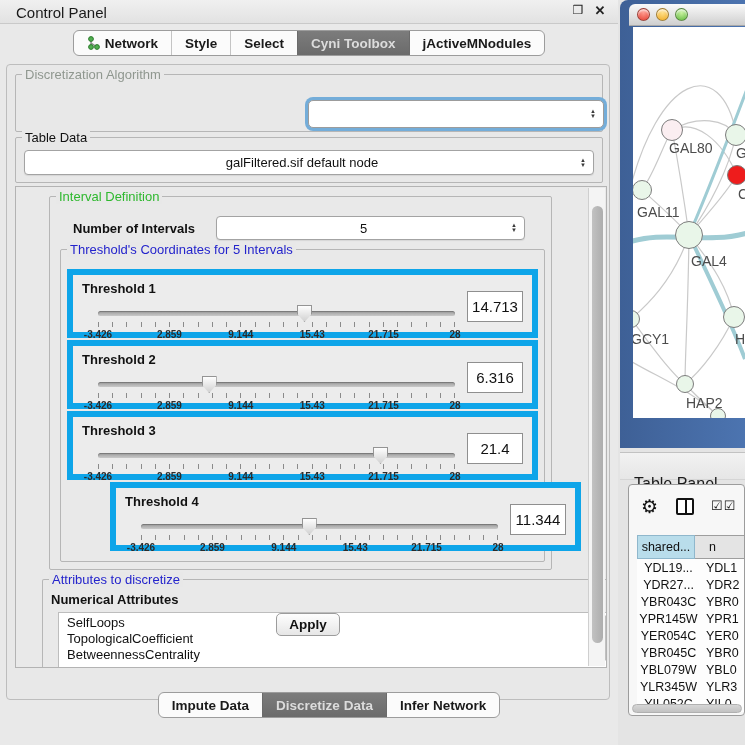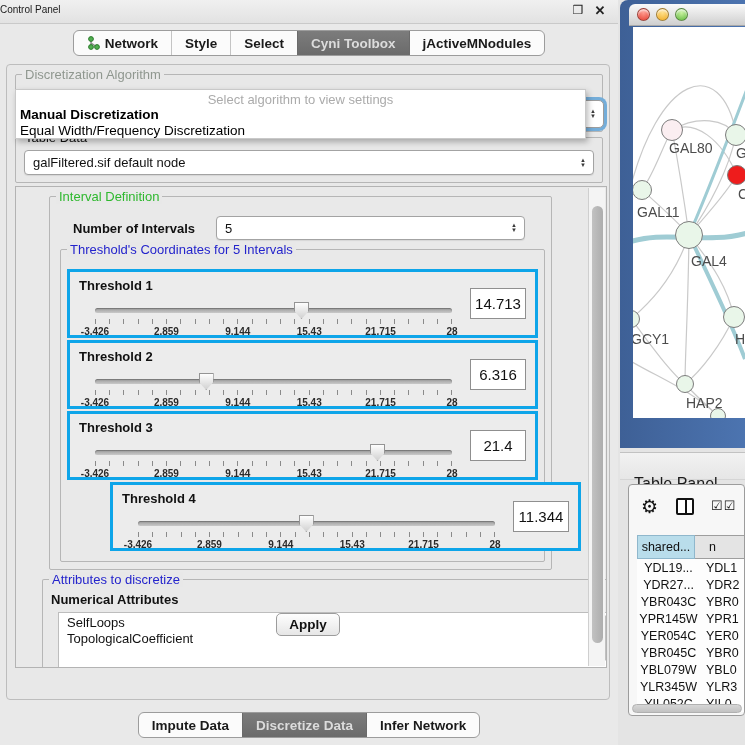--- a/index.html
+++ b/index.html
@@ -4,53 +4,53 @@
 <style>
   * { box-sizing: border-box; margin: 0; padding: 0; }
   html,body { width:745px; height:745px; overflow:hidden;
     font-family:"Liberation Sans", sans-serif; background:#e4e4e4; }
 
   
   #control-panel { position:absolute; left:0; top:0; width:618px; height:745px;
     background:#e9e9e9; }
   #cp-titlebar { position:absolute; left:0; top:0; width:100%; height:24px;
     background:linear-gradient(#f0f0f0,#e2e2e2); border-bottom:1px solid #c9c9c9; }
-  #cp-title { position:absolute; left:0; top:4px; font-size:10px; color:#1a1a1a; }
+  #cp-title { position:absolute; left:16px; top:4px; font-size:15px; color:#1a1a1a; }
   .win-btn { position:absolute; top:3px; font-size:13px; color:#222; width:16px; text-align:center; cursor:default; }
   #float-btn { right:32px; font-size:12px; }
   #close-btn { right:10px; font-weight:bold; }
 
   
   .tabbar { position:absolute; left:0; width:618px; display:flex; justify-content:center; }
   .tabstrip { display:flex; align-items:stretch; background:#fbfbfb;
     border:1px solid #9c9c9c; border-radius:6px; overflow:hidden; height:26px; }
   .tab { display:flex; align-items:center; gap:5px; padding:0 13px; font-size:13.5px;
     font-weight:bold; color:#1a1a1a; border-left:1px solid #c4c4c4; cursor:default; white-space:nowrap; }
   .tab:first-child { border-left:none;text-align:center; }
   .tab.selected { background:linear-gradient(#7c7c7c,#6b6b6b); color:#dcdcdc; border-left-color:#6b6b6b; }
   .tab.selected + .tab { border-left-color:#6b6b6b; }
   #top-tabbar { top:30px; }
-  #bottom-tabbar { top:712px; }
+  #bottom-tabbar { top:692px;margin-left:20px; }
 
   
   #cp-main { position:absolute; left:6px; top:64px; width:604px; height:636px;
     background:#e8e8e8; border:1px solid #bdbdbd; border-radius:4px; }
 
   .groupbox { position:absolute; border:1px solid #b6b6b6; border-radius:2px; }
   .group-title { position:absolute; top:-8px; left:6px; background:#e8e8e8;
     padding:0 3px; font-size:13px; white-space:nowrap; }
   .t-green { color:#2eb82e; }
   .t-blue  { color:#2424cc; }
   .t-gray  { color:#8f978f; }
   .t-black { color:#111; }
 
   
   .combo { position:absolute; background:#fff; border:1px solid #a3a3a3;
     border-radius:4px; font-size:13px; color:#111; display:flex; align-items:center;
-    padding:0 22px 0 8px; box-shadow:0 1px 1px rgba(0,0,0,.08); }
+    padding:0 22px 0 8px; box-shadow:0 1px 1px rgba(0,0,0,.08);justify-content:center; }
   .spinner { position:absolute; right:7px; top:50%; transform:translateY(-50%);
     display:flex; flex-direction:column; font-size:6px; line-height:5px; color:#3a3a3a; }
 
   
   #alg-group { left:8px; top:9px; width:588px; height:58px; }
   #alg-combo-ring { position:absolute; left:292px; top:25px; width:296px; height:28px;
     border-radius:5px; background:#fff; border:1px solid #9c9c9c;
     box-shadow:0 0 0 3px #74add9; }
   #alg-popup { position:absolute; left:8px; top:24px; width:571px; height:50px;
     background:#fff; border:1px solid #c9c9c9; box-shadow:2px 3px 6px rgba(0,0,0,.28);
@@ -70,21 +70,21 @@
   #v-thumb { position:absolute; left:3px; top:18px; width:11px; height:437px;
     background:linear-gradient(90deg,#c2c2c2,#adadad); border-radius:7px; }
 
   #interval-group { left:33px; top:9px; width:503px; height:374px; }
   #noi-label { position:absolute; left:23px; top:24px; font-size:13px; font-weight:bold; color:#111; }
   #noi-combo { left:166px; top:19px; width:309px; height:24px; }
 
   #thresholds-group { left:10px; top:52px; width:485px; height:313px; }
 
   .threshold-panel { position:absolute; left:6px; width:471px; height:69px;
-    background:#ececec; border:3px solid #0ea5e9;text-align:right; }
+    background:#ececec; border:6px solid #0ea5e9;text-align:right; }
   .threshold-label { position:absolute; left:9px; top:6px; font-size:13px; font-weight:bold; color:#111; }
   .slider-zone { position:absolute; left:25px; width:357px; top:28px; height:38px; }
   .slider-track { position:absolute; left:0; right:0; top:8px; height:5px; border-radius:3px;
     background:linear-gradient(#9a9a9a,#c9c9c9); box-shadow:inset 0 1px 1px rgba(0,0,0,.25); }
   .slider-handle { position:absolute; top:2px; width:15px; height:17px; margin-left:-7px;
     background:linear-gradient(#fefefe,#d2d2d2); border:1px solid #949494;
     clip-path:polygon(0 0,100% 0,100% 52%,50% 100%,0 52%); }
   .ticks { position:absolute; left:0; right:0; top:19px; height:5px;
     background:repeating-linear-gradient(90deg,#8a8a8a 0,#8a8a8a 1px,transparent 1px,transparent 4%);
     border-right:1px solid #8a8a8a; }
@@ -194,25 +194,20 @@
 
   <div id="cp-main">
 
     <div id="alg-group" class="groupbox">
       <span class="group-title t-gray">Discretization Algorithm</span>
       <div id="alg-combo-ring">
         <span class="spinner">▲<br>▼</span>
       </div>
     </div>
 
-    <div id="alg-popup">
-      <span class="hint">Select algorithm to view settings</span>
-      <span class="opt bold">Manual Discretization</span>
-      <span class="opt">Equal Width/Frequency Discretization</span>
-    </div>
 
     <div id="tabledata-group" class="groupbox">
       <span class="group-title t-black">Table Data</span>
       <div id="tabledata-combo" class="combo">
         <span>galFiltered.sif default node</span>
         <span class="spinner">▲<br>▼</span>
       </div>
     </div>
 
     <div id="scrollpane">
@@ -302,20 +297,21 @@
 </div>
         </div>
       </div>
 
       <div id="attr-group" class="groupbox">
         <span class="group-title t-blue">Attributes to discretize</span>
         <span id="attr-subtitle">Numerical Attributes</span>
         <div id="attr-list">
           <div class="attr-item">SelfLoops</div>
             <div class="attr-item">TopologicalCoefficient</div>
+            <div class="attr-item">BetweennessCentrality</div>
             <div id="attr-scroll"></div>
         </div>
       </div>
 
       <div id="v-scrollbar">
         <div id="v-thumb"></div>
       </div>
     </div>
 
     <div id="apply-btn">Apply</div>

